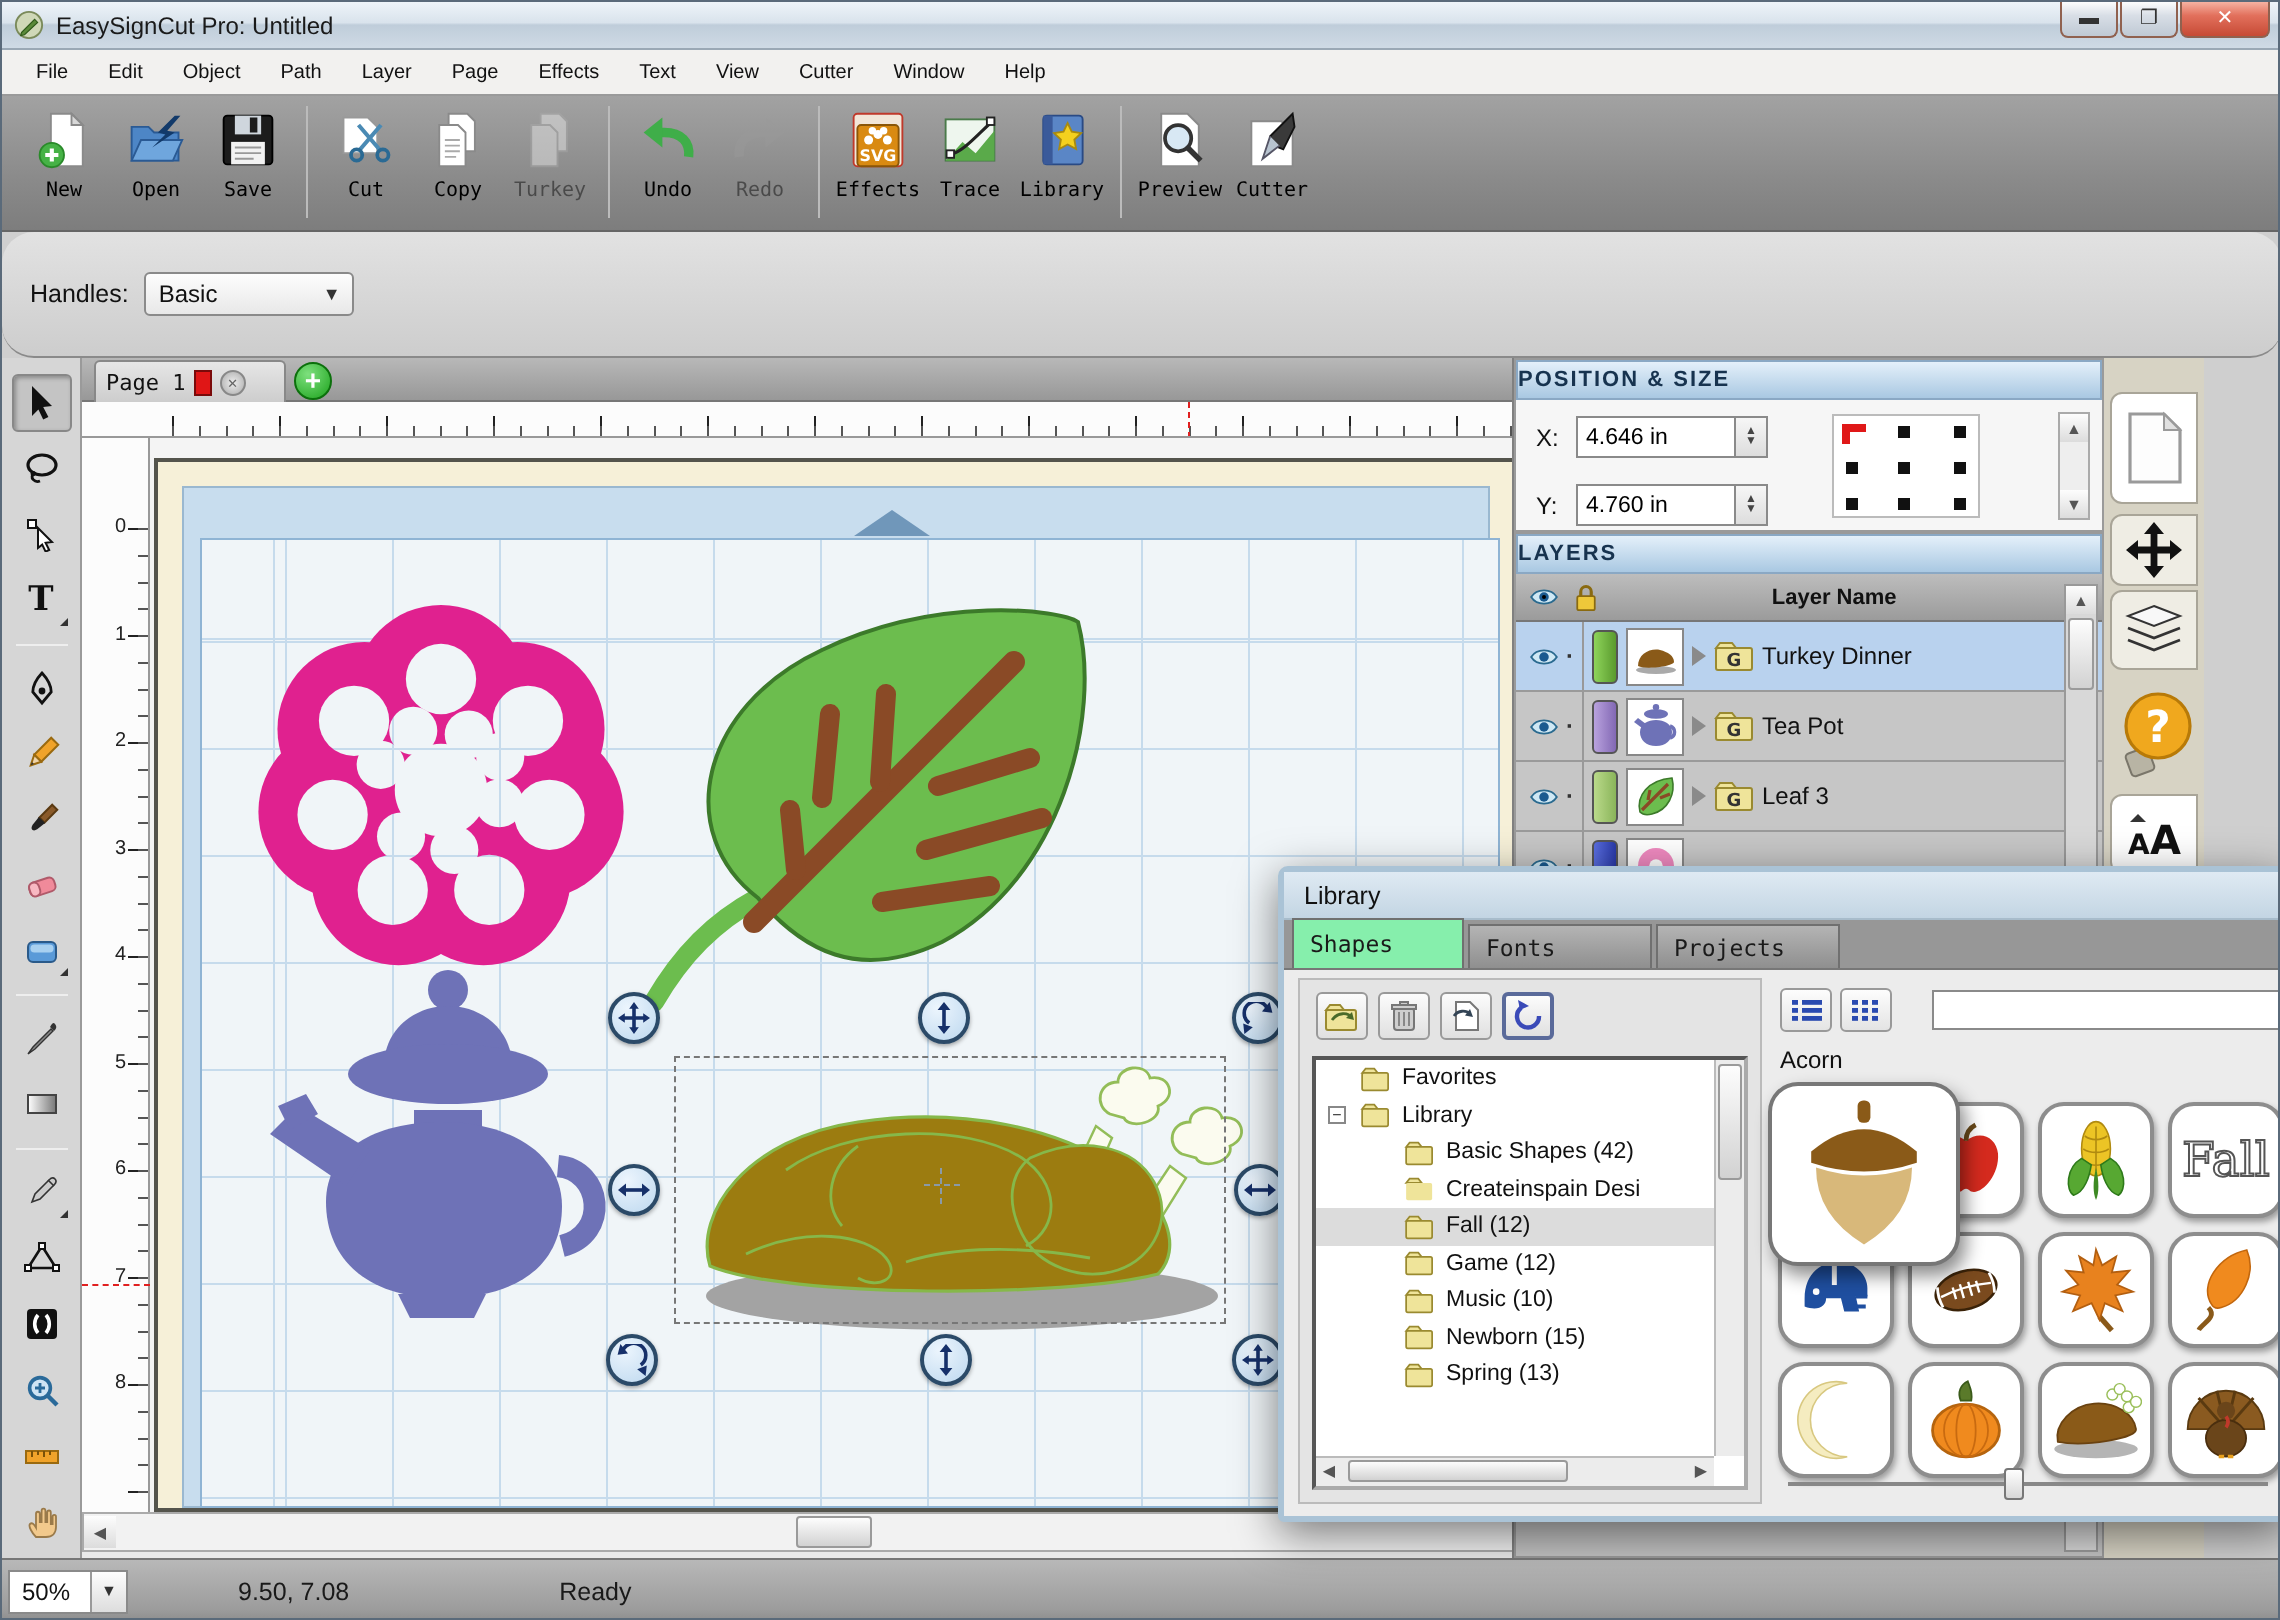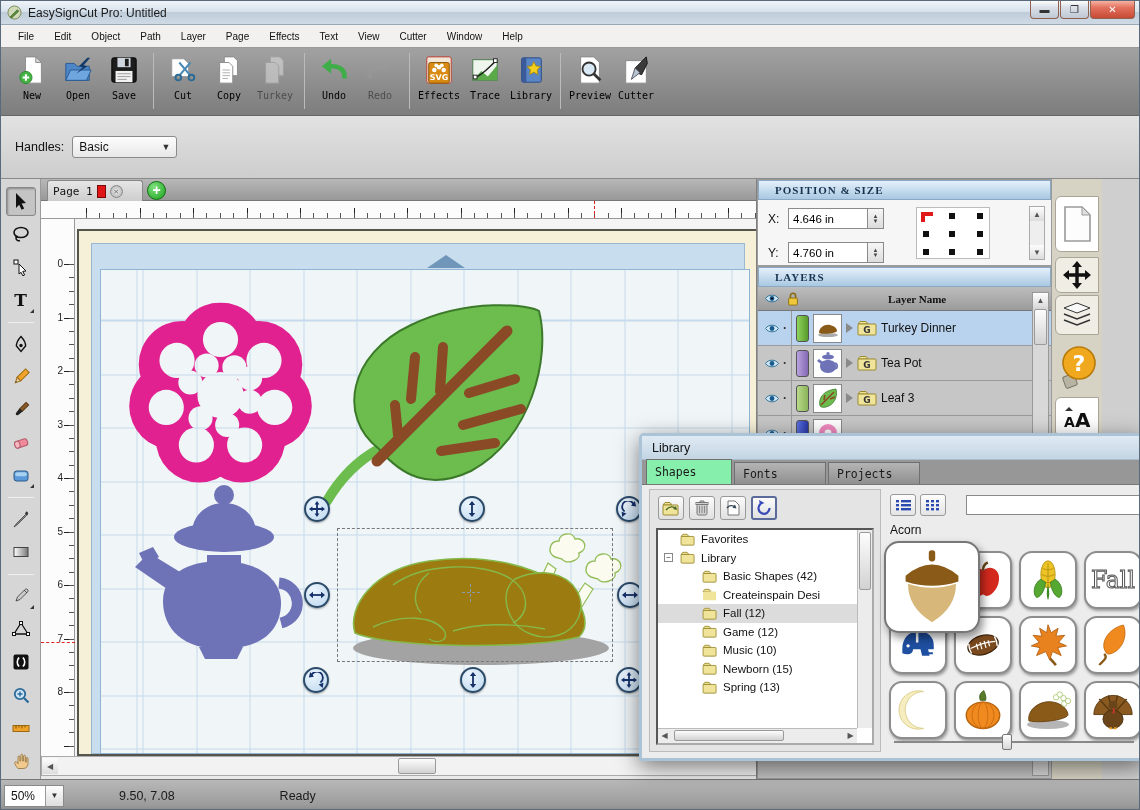--- a/index.html
+++ b/index.html
@@ -28,21 +28,21 @@
     background:linear-gradient(#a2a2a2,#8b8b8b 60%,#7d7d7d); border-bottom:1px solid #666;
     display:flex; align-items:flex-start; padding:5px 0 0 8px; }
   .tbtn { width:46px; height:58px; display:flex; flex-direction:column; align-items:center; }
   .tbtn .t-ic { width:34px; height:34px; display:flex; align-items:center; justify-content:center; }
   .tbtn .t-lb { font-family:"DejaVu Sans Mono",monospace; font-size:10px; color:#000; margin-top:3px; }
   .tbtn.disabled { opacity:.45; }
   .tsep { width:1px; height:56px; background:#666; border-right:1px solid #bbb; margin:0 6px; }
   
   #handlesbar { position:absolute; left:0; top:115px; width:1140px; height:63px;
     background:linear-gradient(#e2e2e2,#cdcdcd); border-bottom:1px solid #8a8a8a;
-    display:flex; align-items:center; padding-left:14px; }
+    display:flex; align-items:center; padding-left:14px;border-radius:16px; }
   #handlesbar .hl { font-size:12.5px; margin-right:8px; }
   .combo { width:105px; height:22px; background:linear-gradient(#fdfdfd,#e8e8e8); border:1px solid #8a8a8a;
     border-radius:3px; display:flex; align-items:center; justify-content:space-between; padding:0 6px; }
   .combo .arr { font-size:9px; color:#333; }
   
   #main { position:absolute; left:0; top:178px; width:1140px; height:600px; }
   
   #toolpalette { position:absolute; left:0; top:0; width:40px; height:600px; background:#d6d6d6;
     border-right:1px solid #9a9a9a; display:flex; flex-direction:column; align-items:center; padding-top:8px; }
   .tool { width:30px; height:30px; display:flex; align-items:center; justify-content:center;
@@ -103,38 +103,38 @@
   .ccross:after { content:""; position:absolute; top:8px; left:0; width:18px; border-top:1px dashed #8a9aa8; }
   
   .vsb { position:absolute; left:732px; top:40px; width:20px; height:537px; background:#f2f2f2; border:1px solid #aaa; }
   .hsb { position:absolute; left:0; top:577px; width:752px; height:20px; background:#f2f2f2; border:1px solid #aaa; }
   .sbtn { position:absolute; width:18px; height:16px; display:flex; align-items:center; justify-content:center;
     font-size:8px; color:#555; background:linear-gradient(#fdfdfd,#dcdcdc); }
   .sthumb { position:absolute; background:linear-gradient(#fdfdfd,#d2d2d2); border:1px solid #9a9a9a; border-radius:2px; }
   
   #right-panel { position:absolute; left:755px; top:0; width:345px; height:600px; background:#d7d3c4; border-left:1px solid #808080; }
   .panelhead { height:20px; background:linear-gradient(#e4f0fa,#a9c8e2); border:1px solid #8aa8c4; display:flex; align-items:center;
-    padding-left:16px; font-family:Liberation Serif, serif; font-size:11px; font-weight:bold; letter-spacing:1px; color:#17334f; }
+    padding-left:0; font-family:Liberation Sans, sans-serif; font-size:11px; font-weight:bold; letter-spacing:1px; color:#17334f; }
   #possize { position:absolute; left:0; top:0; width:295px; height:87px; background:#f6f6f6; border:1px solid #9a9a9a; }
   #possize .body { position:absolute; left:0; top:20px; right:0; bottom:0; overflow:hidden; background:#f6f6f6; }
   .psrow { position:absolute; left:10px; display:flex; align-items:center; }
   .psrow label { width:20px; font-size:12px; }
   .psinput { width:80px; height:21px; border:1px solid #8a8a8a; background:#fff; font-size:11.5px; padding:0 4px;
     font-family:"Liberation Sans",sans-serif; }
   .spin { width:16px; height:21px; border:1px solid #8a8a8a; border-left:none; background:linear-gradient(#f6f6f6,#ddd);
     display:flex; flex-direction:column; align-items:center; justify-content:center; font-size:6px; color:#444; line-height:5px; }
   .anchorbox { position:absolute; left:158px; top:7px; width:74px; height:52px; background:#fff; border:1px solid #bbb; }
   .adot { position:absolute; width:6px; height:6px; background:#111; }
   .acorner { position:absolute; left:4px; top:4px; width:12px; height:10px; border-left:4px solid #e01818; border-top:4px solid #e01818; }
   .psscroll { position:absolute; right:6px; top:6px; width:16px; height:54px; background:#eee; border:1px solid #aaa; }
   
   #layers { position:absolute; left:0; top:87px; width:295px; height:513px; background:#c2c2c2; border:1px solid #9a9a9a; }
   #layers .colhead { height:24px; background:linear-gradient(#bdbdbd,#9b9b9b); border-bottom:1px solid #777;
     display:flex; align-items:center; padding:0 6px; gap:6px;
-    font-family:Liberation Serif, serif; font-size:11px; font-weight:bold; color:#111;justify-content:flex-end; }
+    font-family:Liberation Sans, sans-serif; font-size:11px; font-weight:bold; color:#111;justify-content:flex-end; }
   #layers .colhead .cname { flex:1; text-align:center; }
   .lrow { height:35px; display:flex; align-items:center; border-bottom:1px solid #9a9a9a; background:#c6c6c6; padding-left:4px; gap:4px; }
   .lrow.sel { background:#b9d2ee; }
   .leyecell { width:30px; display:flex; align-items:center; gap:3px; border-right:1px solid #999; height:100%; padding-left:2px; }
   .ldot { font-weight:bold; color:#333; }
   .lbar { width:13px; height:27px; border-radius:3px; border:1px solid #555; }
   .lthumb { width:29px; height:29px; background:#fff; border:1px solid #888; display:flex; align-items:center; justify-content:center; }
   .ltri { width:0; height:0; border-top:5px solid transparent; border-bottom:5px solid transparent; border-left:7px solid #8a8a8a; }
   .gfold { position:relative; width:20px; height:16px; }
   .lname { font-size:12px; color:#111; }

